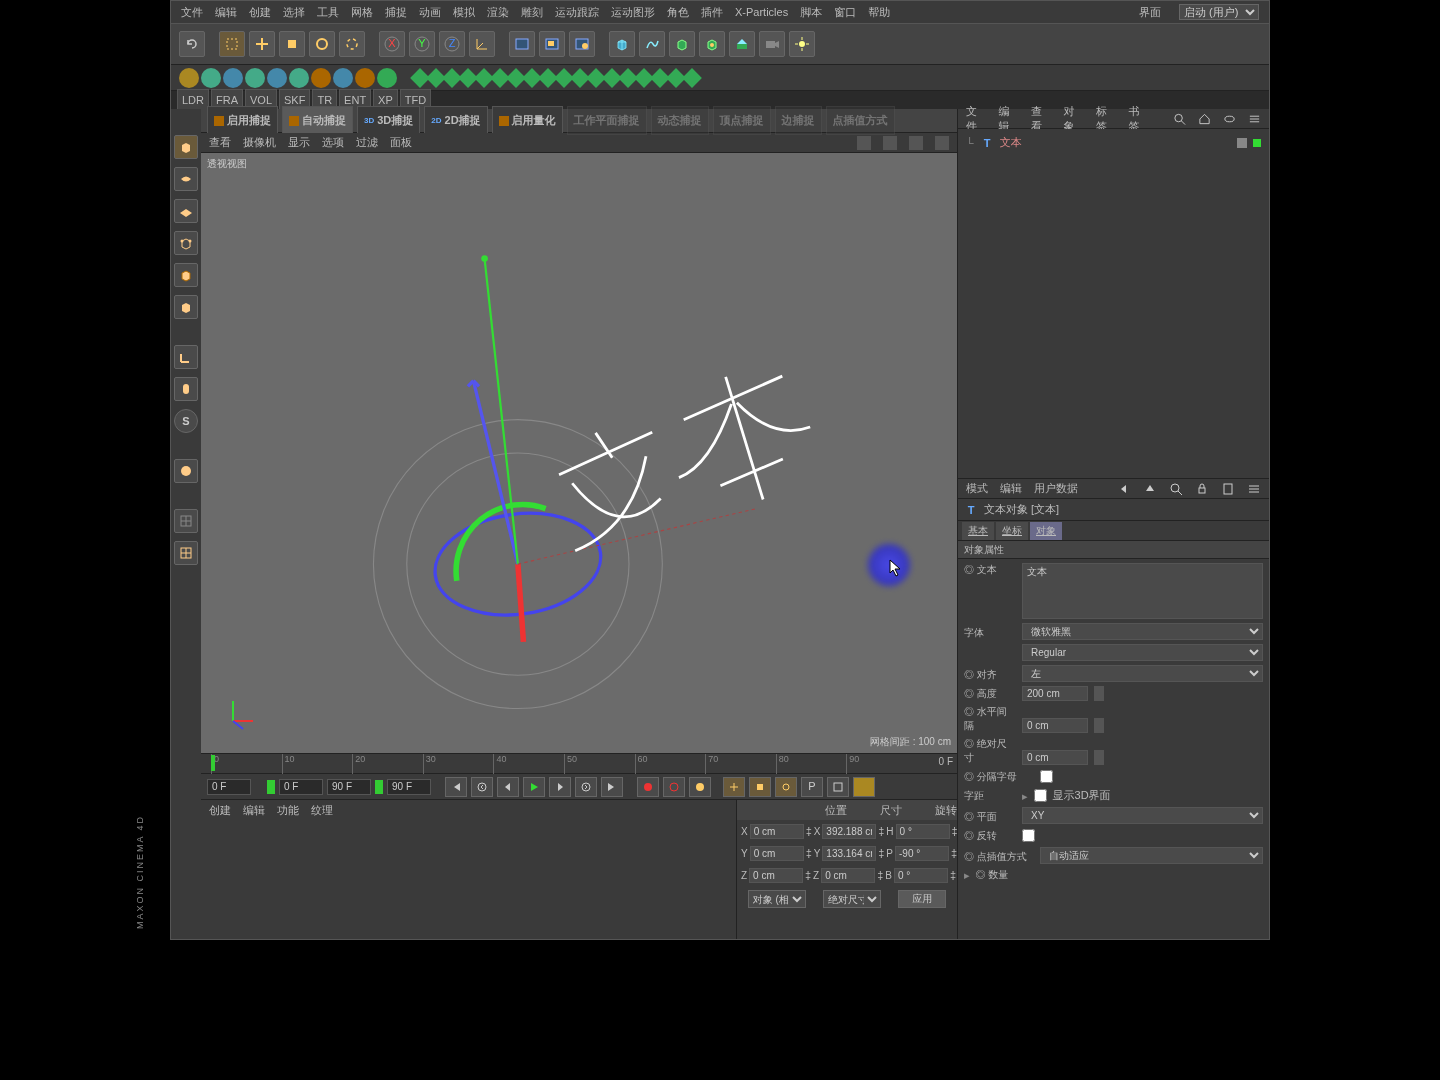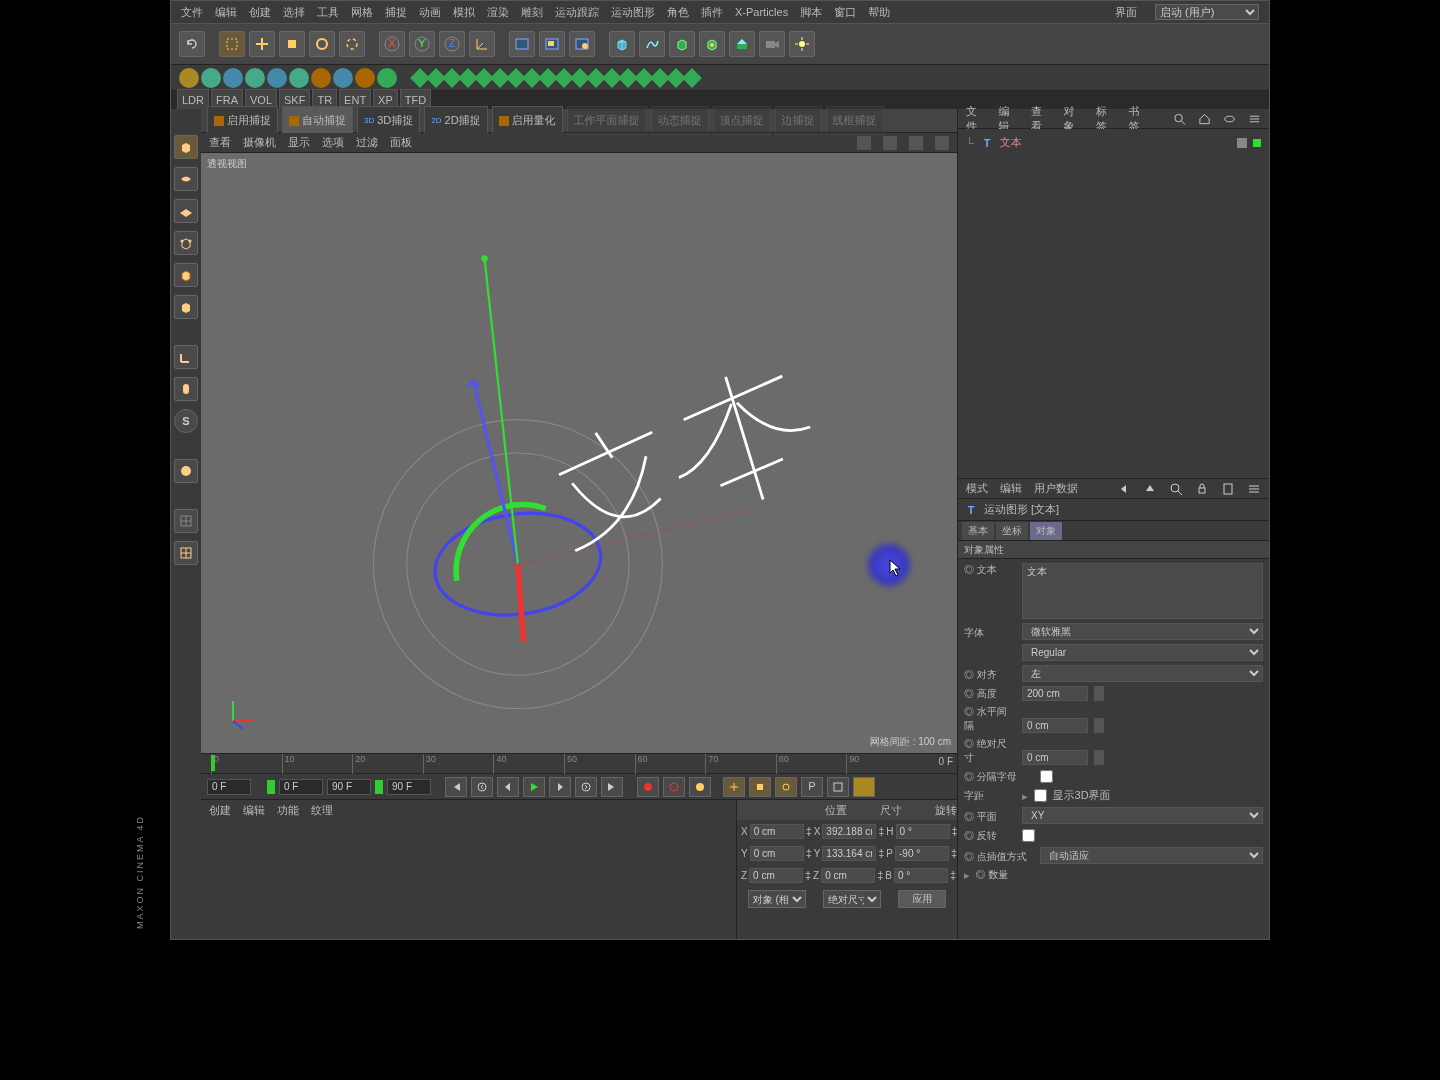--- a/index.html
+++ b/index.html
@@ -1,35 +1,35 @@
 <!DOCTYPE html>
 <html><head>
 <meta charset="utf-8">
 <style>
 * { margin:0; padding:0; box-sizing:border-box; font-family:"Microsoft YaHei",Arial,sans-serif; font-size:11px; color:#bbb; }
 body { background:#000; width:1440px; height:1080px; overflow:hidden; }
 .app { position:absolute; left:170px; top:0; width:1100px; height:940px; background:#3a3a3a; border:1px solid #555; }
 .menubar { height:22px; background:#3a3a3a; display:flex; align-items:center; padding-left:10px; }
 .menubar span { margin-right:12px; cursor:pointer; }
 .layout-sel { position:absolute; right:10px; top:3px; display:flex; align-items:center; gap:6px; }
-.layout-sel select { background:#4a4a4a; color:#ccc; border:1px solid #666; font-size:11px; width:104px; height:16px; }
+.layout-sel select { background:#4a4a4a; color:#ccc; border:1px solid #666; font-size:11px; width:80px; height:16px; }
 .toolbar { height:42px; background:#444; display:flex; align-items:center; padding:0 8px; gap:4px; border-top:1px solid #555; border-bottom:1px solid #222; }
 .tbtn { width:26px; height:26px; background:#555; border:1px solid #666; border-radius:2px; display:flex; align-items:center; justify-content:center; cursor:pointer; }
 .tbtn svg { width:16px; height:16px; }
 .sep { width:6px; }
 .row2 { height:26px; background:#3a3a3a; display:flex; align-items:center; padding:0 8px; gap:2px; border-bottom:1px solid #222; }
 .ibtn { width:20px; height:20px; border-radius:50%; display:flex; align-items:center; justify-content:center; cursor:pointer; }
 .row3 { height:18px; background:#2a2a2a; display:flex; align-items:center; padding:0 6px; gap:2px; font-size:9px; }
 .row3 span { background:#444; padding:4px 4px; border:1px solid #555; }
 .main { position:absolute; top:108px; left:0; right:0; bottom:0; display:flex; }
 .ltools { width:30px; background:#3a3a3a; display:flex; flex-direction:column; align-items:center; padding-top:26px; gap:8px; }
 .ltool { width:24px; height:24px; background:#4a4a4a; border:1px solid #666; border-radius:2px; cursor:pointer; display:flex; align-items:center; justify-content:center; }
 .center { flex:1; display:flex; flex-direction:column; background:#3a3a3a; }
 .snapbar { height:24px; background:#444; display:flex; align-items:center; padding:0 6px; gap:4px; border-bottom:1px solid #222; }
-.snapitem { padding:6px 6px; background:#3a3a3a; border:1px solid #555; font-size:10px; cursor:pointer; display:flex; align-items:center; gap:3px; }
+.snapitem { padding:6px 6px; background:#3a3a3a; border:1px solid #555; font-size:10px; cursor:pointer; display:flex; align-items:center; gap:3px;font-weight:bold; }
 .snapitem.on { background:#5a5a5a; }
 .vpheader { height:20px; background:#3a3a3a; display:flex; align-items:center; padding:0 8px; gap:12px; font-size:10px; border-bottom:1px solid #222; }
 .vpheader .spacer { flex:1; }
 .vpicon { width:14px; height:14px; background:#555; cursor:pointer; }
 .viewport { flex:1; background:#6b6b6b; position:relative; overflow:hidden; }
 .viewport-label { position:absolute; left:6px; top:4px; font-size:10px; color:#ccc; }
 .grid-info { position:absolute; right:6px; bottom:4px; font-size:10px; color:#ccc; }
 .axis-mini { position:absolute; left:20px; bottom:20px; }
 .timeline { height:20px; background:#3a3a3a; position:relative; border-top:1px solid #222; }
 .tl-ruler { position:absolute; left:10px; right:40px; top:0; height:20px; display:flex; }
@@ -56,21 +56,21 @@
 .objtabs { height:20px; display:flex; align-items:center; padding:0 8px; gap:12px; font-size:10px; border-bottom:1px solid #222; }
 .objtabs .spacer { flex:1; }
 .objicon { width:14px; height:14px; cursor:pointer; }
 .objlist { flex:1; background:#3a3a3a; padding:4px; }
 .objitem { display:flex; align-items:center; gap:6px; padding:2px 4px; cursor:pointer; }
 .objitem .dot { width:10px; height:10px; background:#888; }
 .attrpanel { flex:1; display:flex; flex-direction:column; overflow:hidden; }
 .attrtabs { height:20px; display:flex; align-items:center; padding:0 8px; gap:12px; font-size:10px; border-bottom:1px solid #222; }
 .attrtabs .spacer { flex:1; }
 .attrtitle { height:22px; display:flex; align-items:center; padding:0 6px; background:#3a3a3a; border-bottom:1px solid #222; gap:6px; }
-.attrsubtabs { height:20px; display:flex; align-items:center; padding:0 4px; gap:2px; background:#3a3a3a; border-bottom:1px solid #222; }
+.attrsubtabs { height:20px; display:flex; align-items:center; padding:0 4px; gap:2px; background:#3a3a3a; border-bottom:1px solid #222;text-decoration:underline; }
 .subtab { padding:2px 6px; background:#4a4a4a; font-size:10px; cursor:pointer; }
 .subtab.active { background:#6a6a8a; }
 .section-head { height:18px; display:flex; align-items:center; padding:0 6px; background:#444; font-size:10px; border-bottom:1px solid #222; }
 .props { padding:4px 6px; display:flex; flex-direction:column; gap:4px; overflow-y:auto; }
 .prop { display:flex; align-items:flex-end; gap:6px; }
 .prop label { width:52px; font-size:10px; }
 .prop input,.prop select,.prop textarea { background:#4a4a4a; border:1px solid #555; color:#ccc; font-size:10px; padding:1px 4px; }
 .prop input { width:66px; height:15px; }
 .prop select { flex:1; height:17px; }
 .prop textarea { flex:1; height:56px; resize:none; }
@@ -374,21 +374,21 @@
         <div class="snapitem" style="opacity:.4">
             <span>动态捕捉</span>
           </div>
         <div class="snapitem" style="opacity:.4">
             <span>顶点捕捉</span>
           </div>
         <div class="snapitem" style="opacity:.4">
             <span>边捕捉</span>
           </div>
         <div class="snapitem" style="opacity:.4">
-            <span>线框捕捉</span>
+            <span>点插值方式</span>
           </div>
       </div>
 
       <div class="vpheader">
         <span>查看</span>
         <span>摄像机</span>
         <span>显示</span>
         <span>选项</span>
         <span>过滤</span>
         <span>面板</span>
@@ -661,21 +661,21 @@
               <rect x="3" y="2" width="8" height="10" fill="none" stroke="#ccc"></rect>
             </svg>
           <svg class="objicon" viewBox="0 0 14 14">
               <path d="M2 4 L12 4 M2 7 L12 7 M2 10 L12 10" stroke="#ccc"></path>
             </svg>
         </div>
         <div class="attrtitle">
           <svg width="14" height="14">
               <text x="7" y="11" text-anchor="middle" fill="#6af" font-size="11" font-weight="bold">T</text>
             </svg>
-          <span>运动图形 [文本]</span>
+          <span>文本对象 [文本]</span>
         </div>
         <div class="attrsubtabs">
           <div class="subtab">基本</div>
           <div class="subtab">坐标</div>
           <div class="subtab active">对象</div>
         </div>
         <div class="section-head">对象属性</div>
         <div class="props">
           <div class="prop" style="align-items:flex-start">
             <label>◎ 文本</label>

